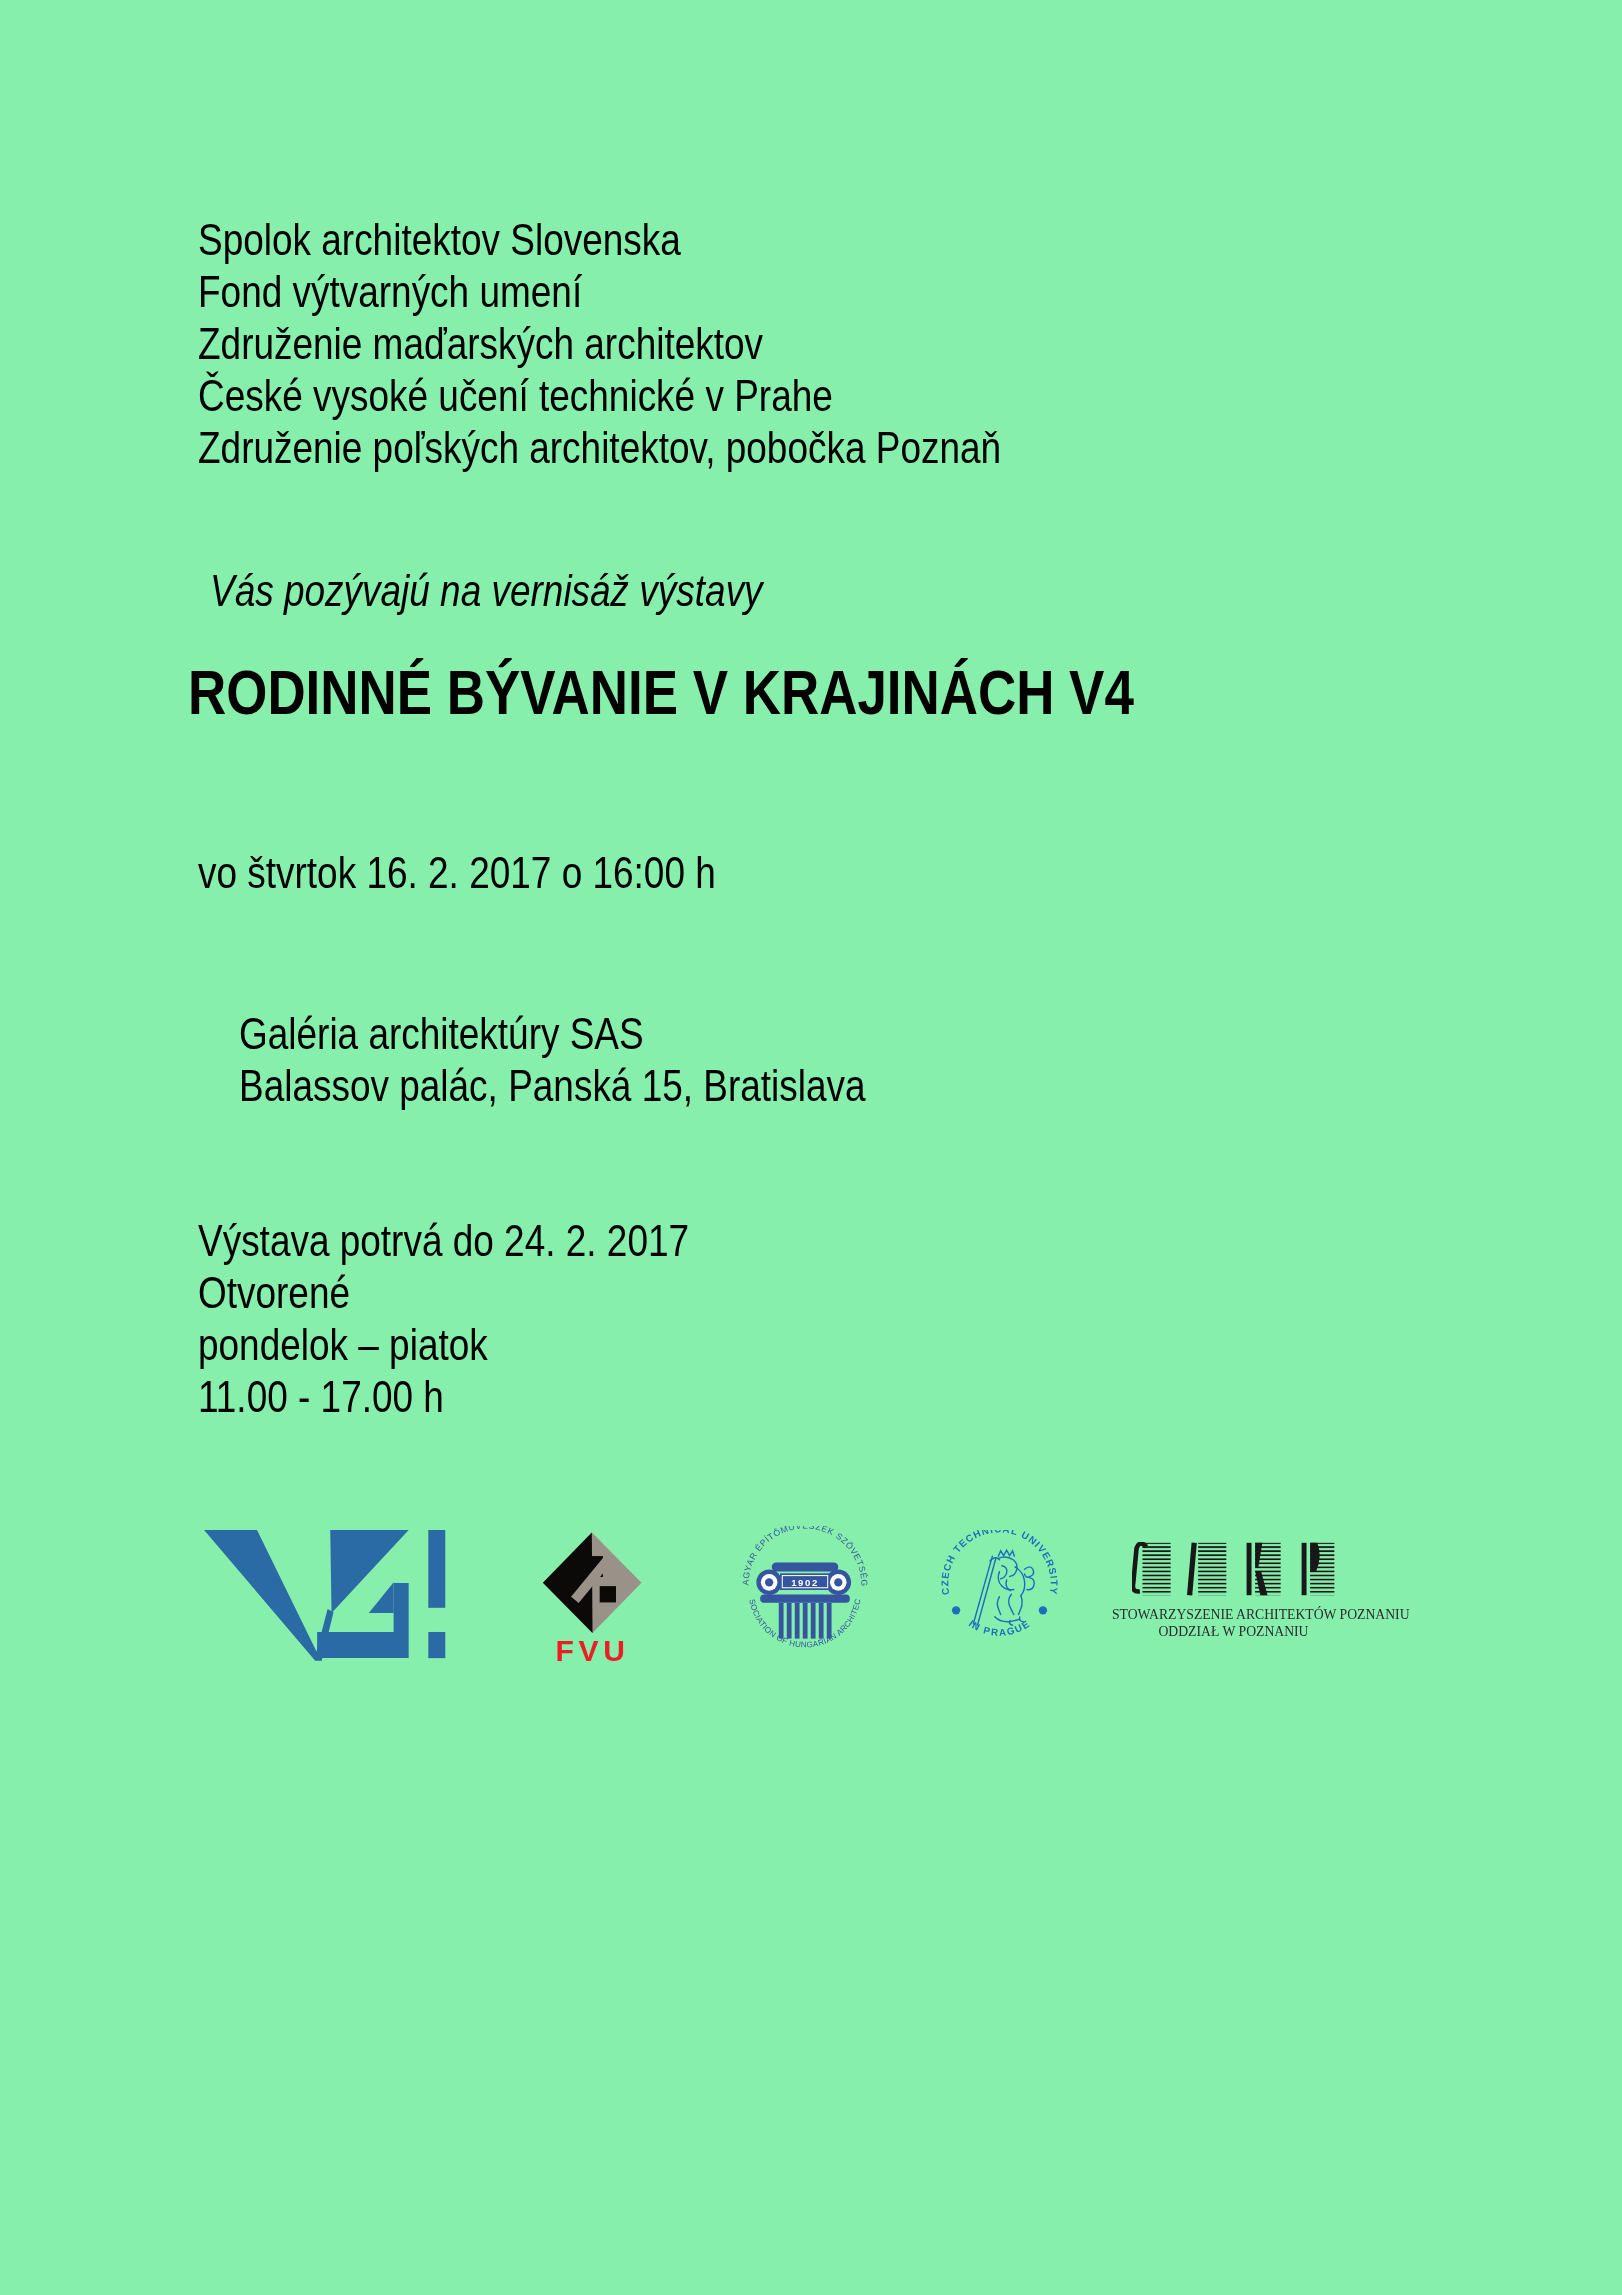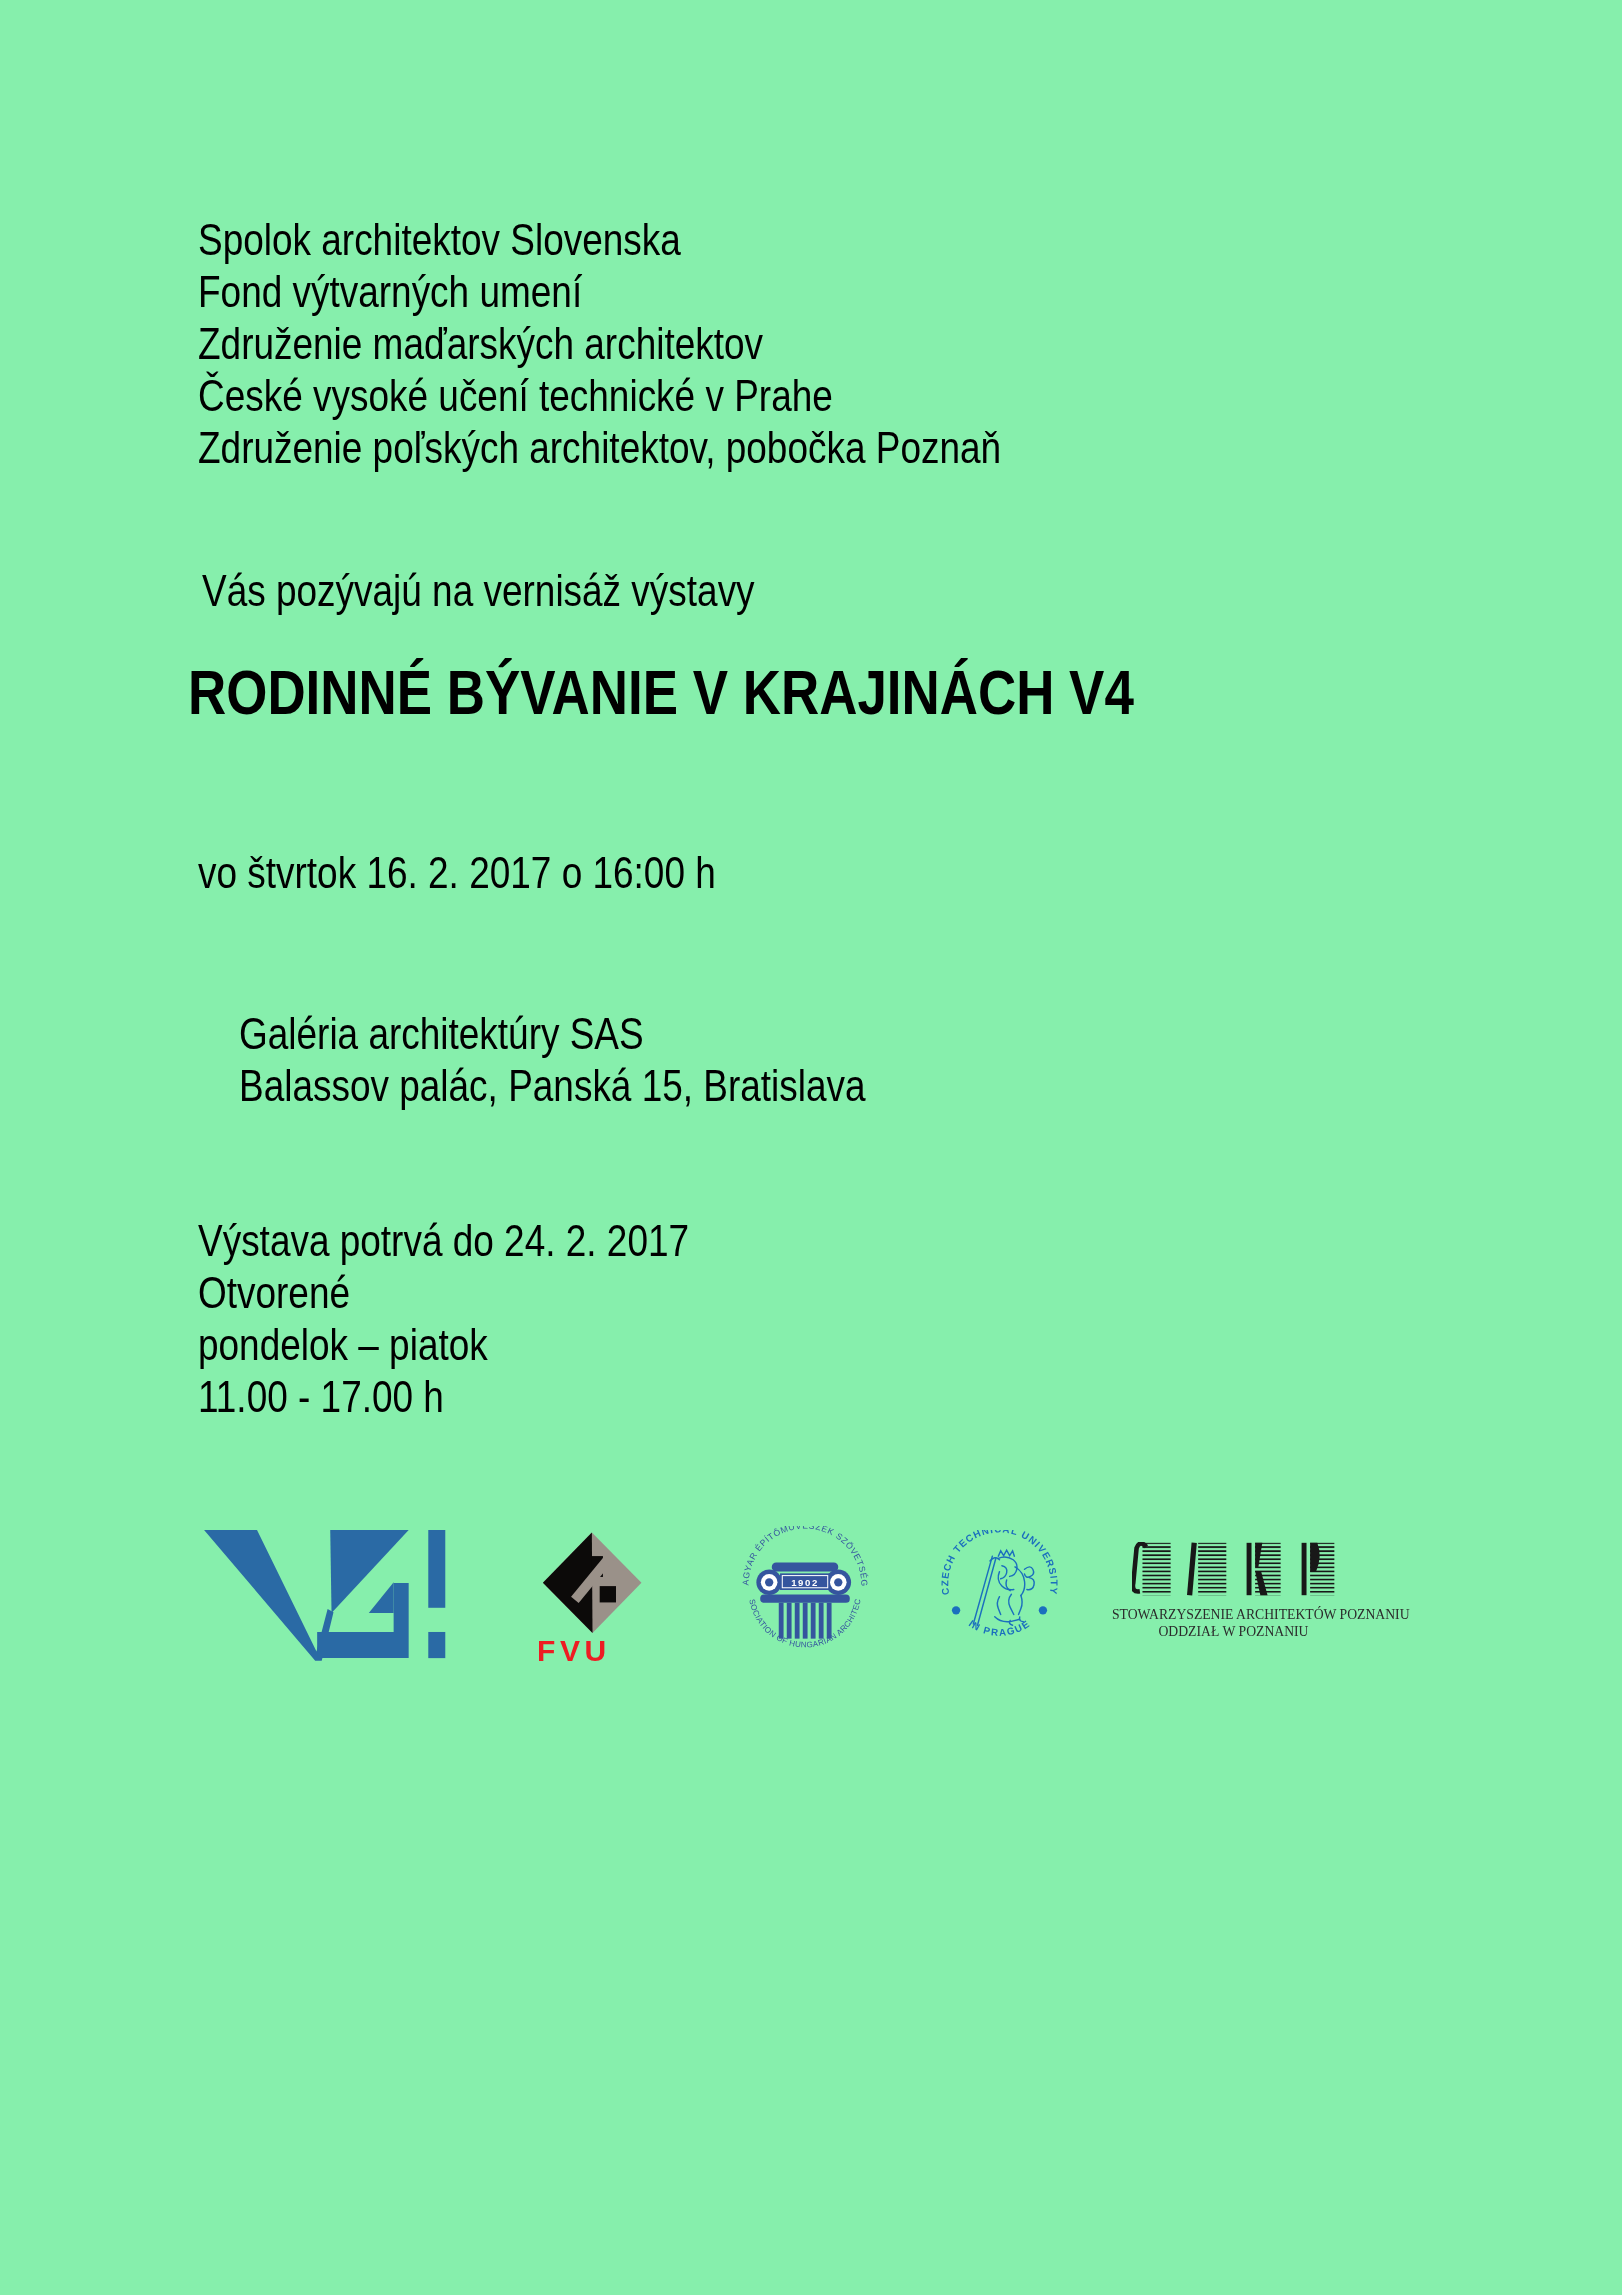--- a/index.html
+++ b/index.html
@@ -26,20 +26,21 @@
   .title-line{
     font-size:63px;
     font-weight:bold;
     line-height:73px;
     white-space:nowrap;
     letter-spacing:0px;
   }
   .logo{position:absolute;}
   .fvu-label{
     position:absolute;left:0;top:103px;width:111px;
+    text-align:center;
     color:#ee1c23;
     font-weight:bold;
     font-size:30px;
     letter-spacing:4.6px;
     font-family:"Liberation Sans",sans-serif;
   }
   .sarp-caption{
     position:absolute;left:0;top:64px;width:243px;
     text-align:center;
     font-family:"Liberation Serif",serif;
@@ -55,21 +56,21 @@
 <div class="page">
 
   <div class="tblock" style="left:198px;top:214px;">
     <div class="line"><span class="cond">Spolok architektov Slovenska</span></div>
     <div class="line"><span class="cond">Fond výtvarných umení</span></div>
     <div class="line"><span class="cond">Združenie maďarských architektov</span></div>
     <div class="line"><span class="cond">České vysoké učení technické v Prahe</span></div>
     <div class="line"><span class="cond">Združenie poľských architektov, pobočka Poznaň</span></div>
   </div>
 
-  <div class="tblock" style="left:202px;top:565px;">
+  <div class="tblock" style="left:210px;top:565px;font-style:italic;">
     <div class="line"><span class="cond">Vás pozývajú na vernisáž výstavy</span></div>
   </div>
 
   <div class="tblock" style="left:188px;top:656px;">
     <div class="title-line"><span class="cond">RODINNÉ BÝVANIE V KRAJINÁCH V4</span></div>
   </div>
 
   <div class="tblock" style="left:198px;top:847px;">
     <div class="line"><span class="cond">vo štvrtok 16. 2. 2017 o 16:00 h</span></div>
   </div>

